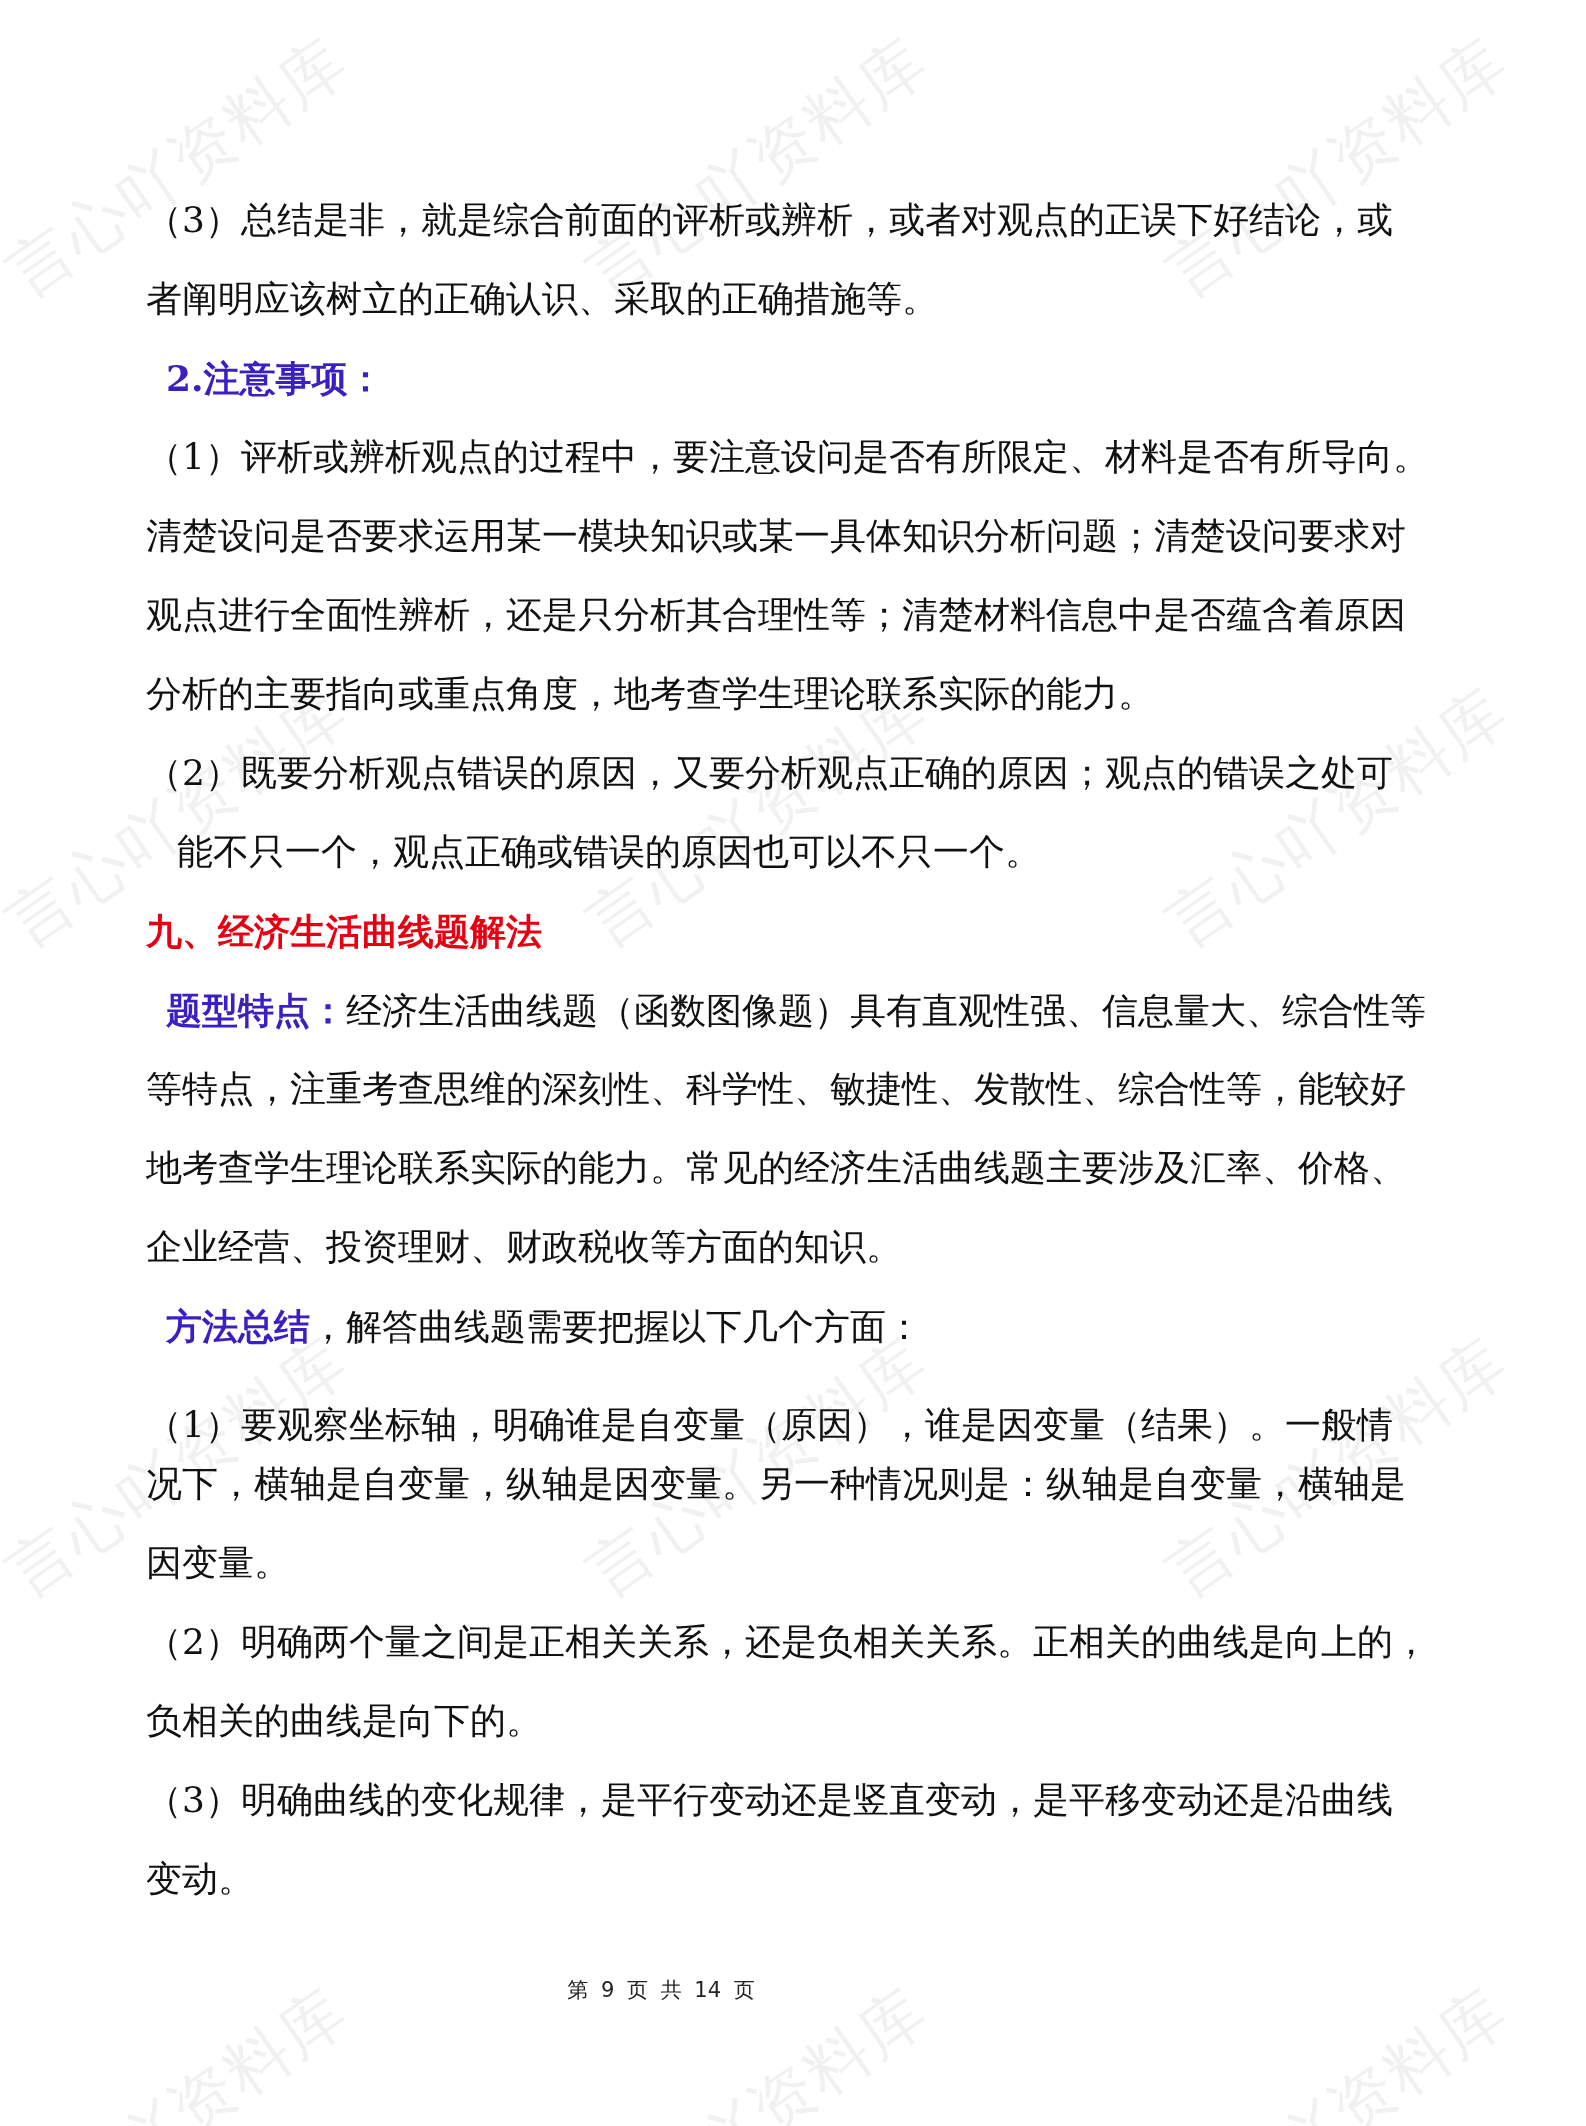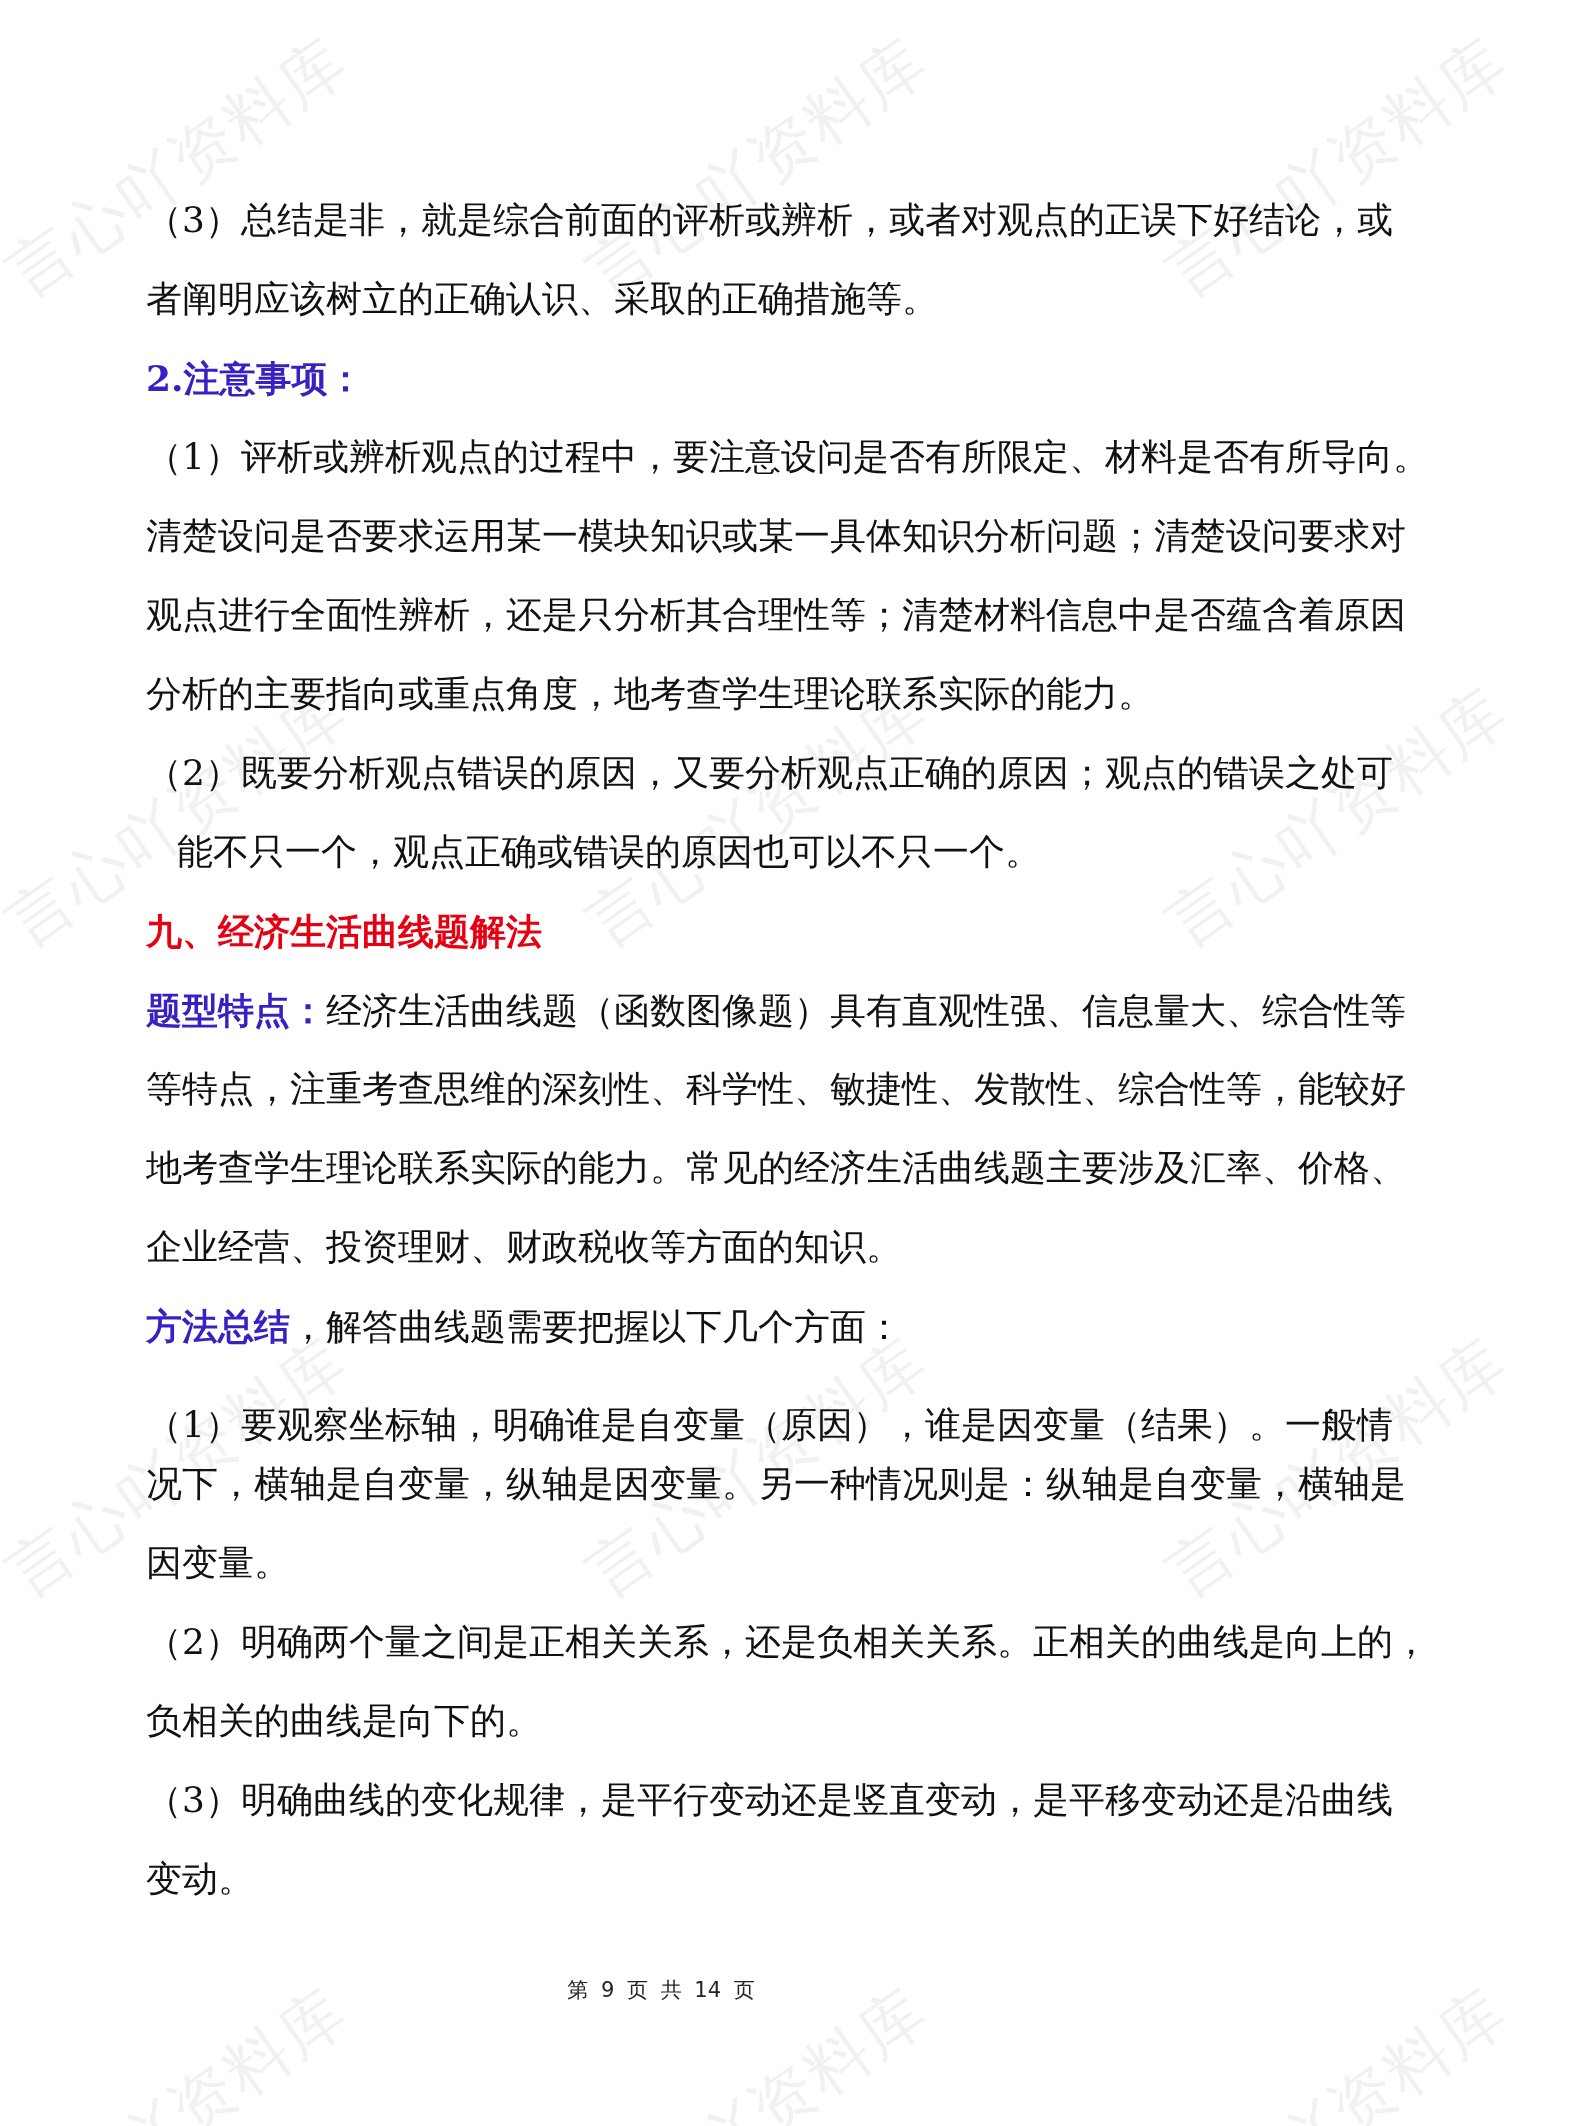--- a/index.html
+++ b/index.html
@@ -41,20 +41,21 @@
     .line {
       position: absolute;
       left: 0;
       font-size: 36px;
       line-height: 40px;
       white-space: nowrap;
     }
     .heading-blue {
       color: #3a1fc2;
       font-weight: bold;
+      margin-left: 20px;
     }
     .heading-red {
       color: #e60012;
       font-weight: bold;
     }
     .footer {
       position: absolute;
       top: 1976px;
       left: 0;
       width: 1322px;

